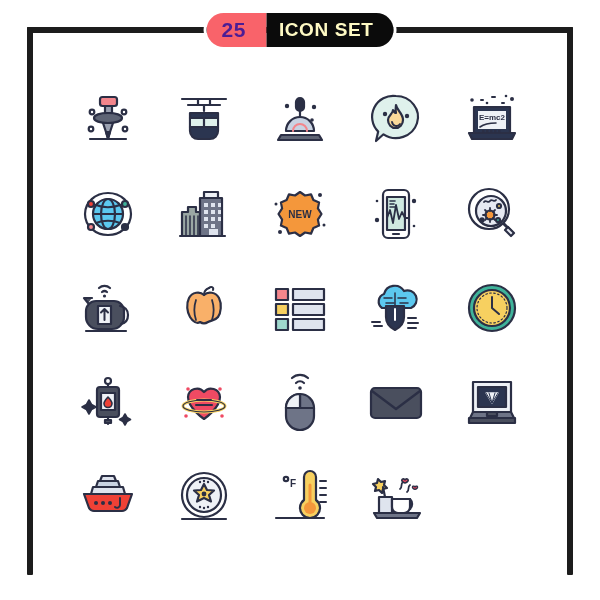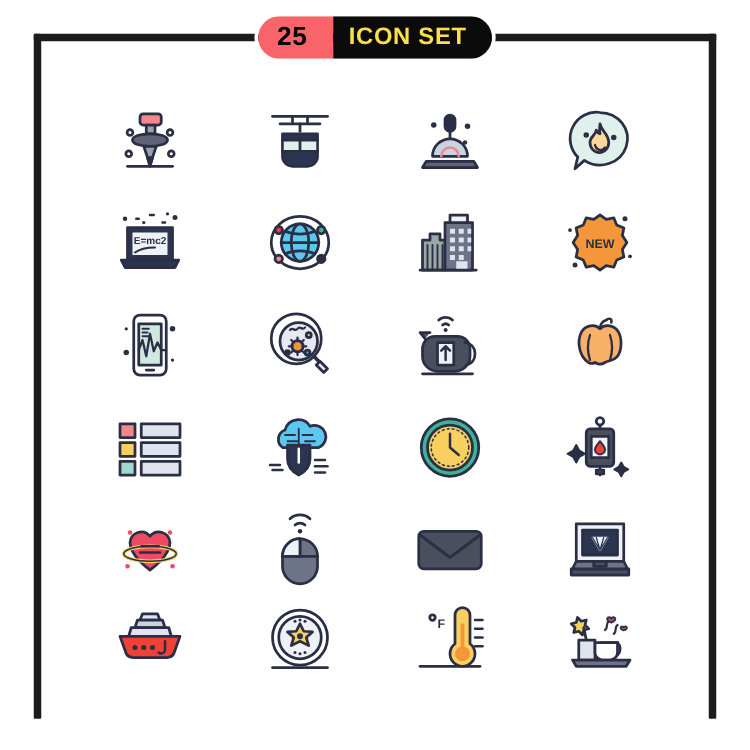--- a/index.html
+++ b/index.html
@@ -16,34 +16,34 @@
   .frame-right{position:absolute;left:567px;top:27px;width:6px;height:548px;background:#1c1c1c;border-radius:1px;}
 
   
   .badge{
     position:absolute;left:50%;top:13px;transform:translateX(-50%);
     height:34px;display:flex;align-items:stretch;
     border-radius:17px;overflow:hidden;z-index:5;
     box-shadow:0 0 0 3px #ffffff;
   }
   .badge-count{
-    background:#f9636a;color:#000000;
+    background:#f9636a;color:#4c1d95;
     display:flex;align-items:center;justify-content:center;
     padding:0 21px 0 15px;font-size:21px;font-weight:bold;letter-spacing:.5px;
   }
   .badge-title{
-    background:#0b0b0b;color:#fde047;
+    background:#0b0b0b;color:#fef9c3;
     display:flex;align-items:center;justify-content:center;
     padding:0 20px 0 12px;font-size:19px;font-weight:bold;letter-spacing:.6px;
   }
 
   
   .grid{
     position:absolute;left:60px;top:72px;width:480px;height:472px;
-    display:grid;grid-template-columns:repeat(4,1fr);grid-template-rows:repeat(5,1fr);
+    display:grid;grid-template-columns:repeat(5,1fr);grid-template-rows:repeat(5,1fr);
   }
   .cell{display:flex;align-items:center;justify-content:center;}
   .cell svg{display:block;}
 </style>
 </head>
 <body>
 
 <div id="stage">
 
   <div class="frame-top"></div>

